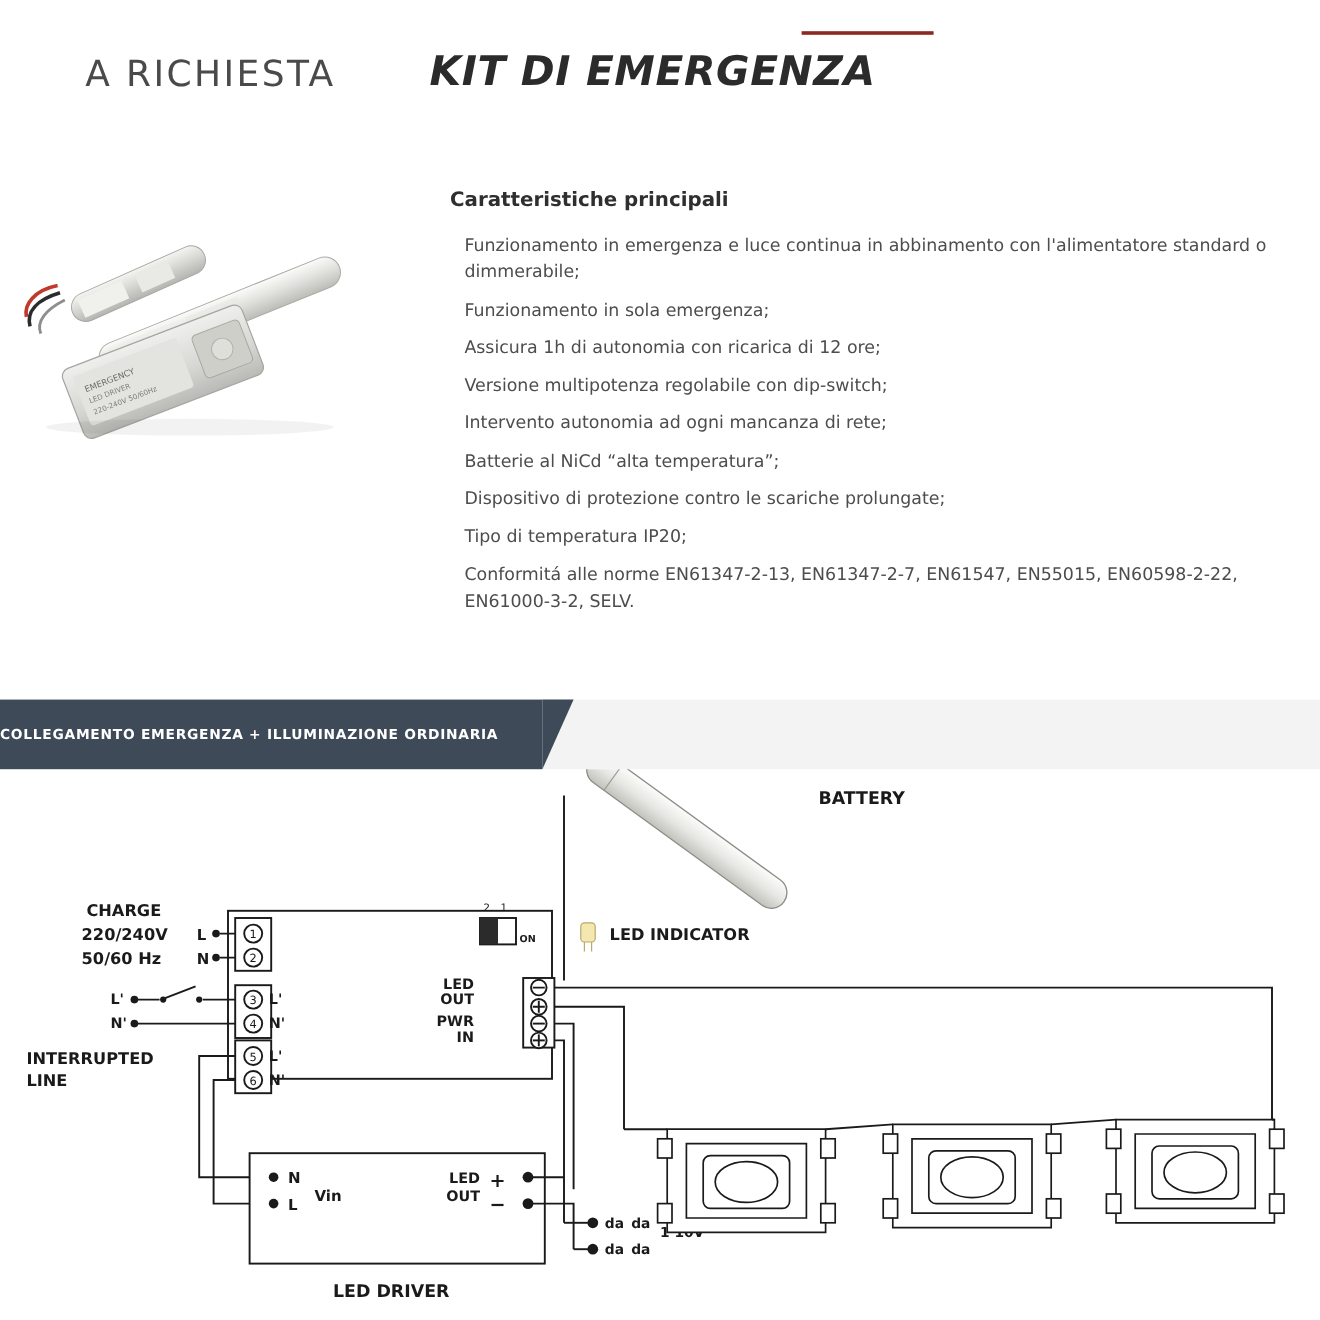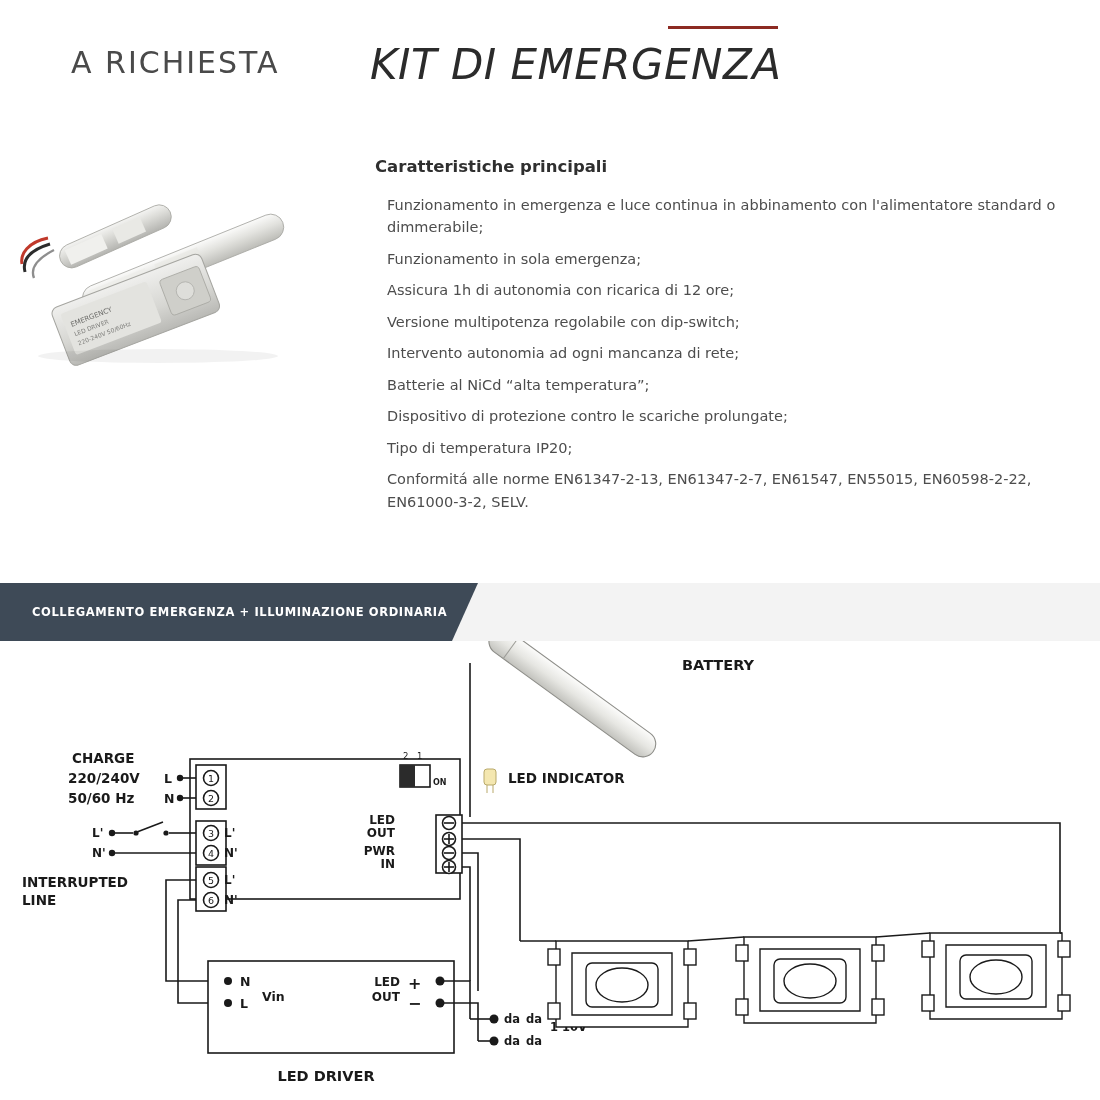--- a/index.html
+++ b/index.html
@@ -18,22 +18,22 @@
   .red-rule {
     position:absolute; left:668px; top:26px;
     width:110px; height:3px; background:#8c2a22;
   }
   .a-richiesta {
     position:absolute; left:30px; top:45px;
     font-size:30px; letter-spacing:2px; color:#4a4a4a;
     font-family:"DejaVu Sans", sans-serif; font-weight:400;margin-left:41px;
   }
   .kit-title {
-    position:absolute; left:370px; top:40px;
-    font-size:42px; font-weight:normal; font-style:italic;
+    position:absolute; left:358px; top:40px;
+    font-size:34px; font-weight:bold; font-style:italic;
     color:#2b2b2b; letter-spacing:0.5px;
   }
 
   
   .photo-wrap {
     position:absolute; left:8px; top:160px; width:330px; height:210px;
   }
   .photo-svg { display:block; }
 
   
@@ -54,21 +54,21 @@
     background:#ffffff;
   }
   .band-bg {
     position:absolute; left:0; top:0; width:1100px; height:58px;
     background:#f3f3f3;
   }
   .band-label {
     position:absolute; left:0; top:0; width:452px; height:58px;
     background:#3e4a57;
     color:#ffffff; font-size:11.5px; font-weight:bold; letter-spacing:0.6px;
-    display:flex; align-items:center; padding-left:32px;
+    display:flex; align-items:center; 
   }
   .band-label::after{
     content:""; position:absolute; right:-26px; top:0;
     border-top:58px solid #3e4a57; border-right:26px solid transparent;
   }
   .diagram {
     position:absolute; left:0; top:58px; width:1100px; height:459px;
   }
   svg text { font-family:"DejaVu Sans", sans-serif; }
 </style>

